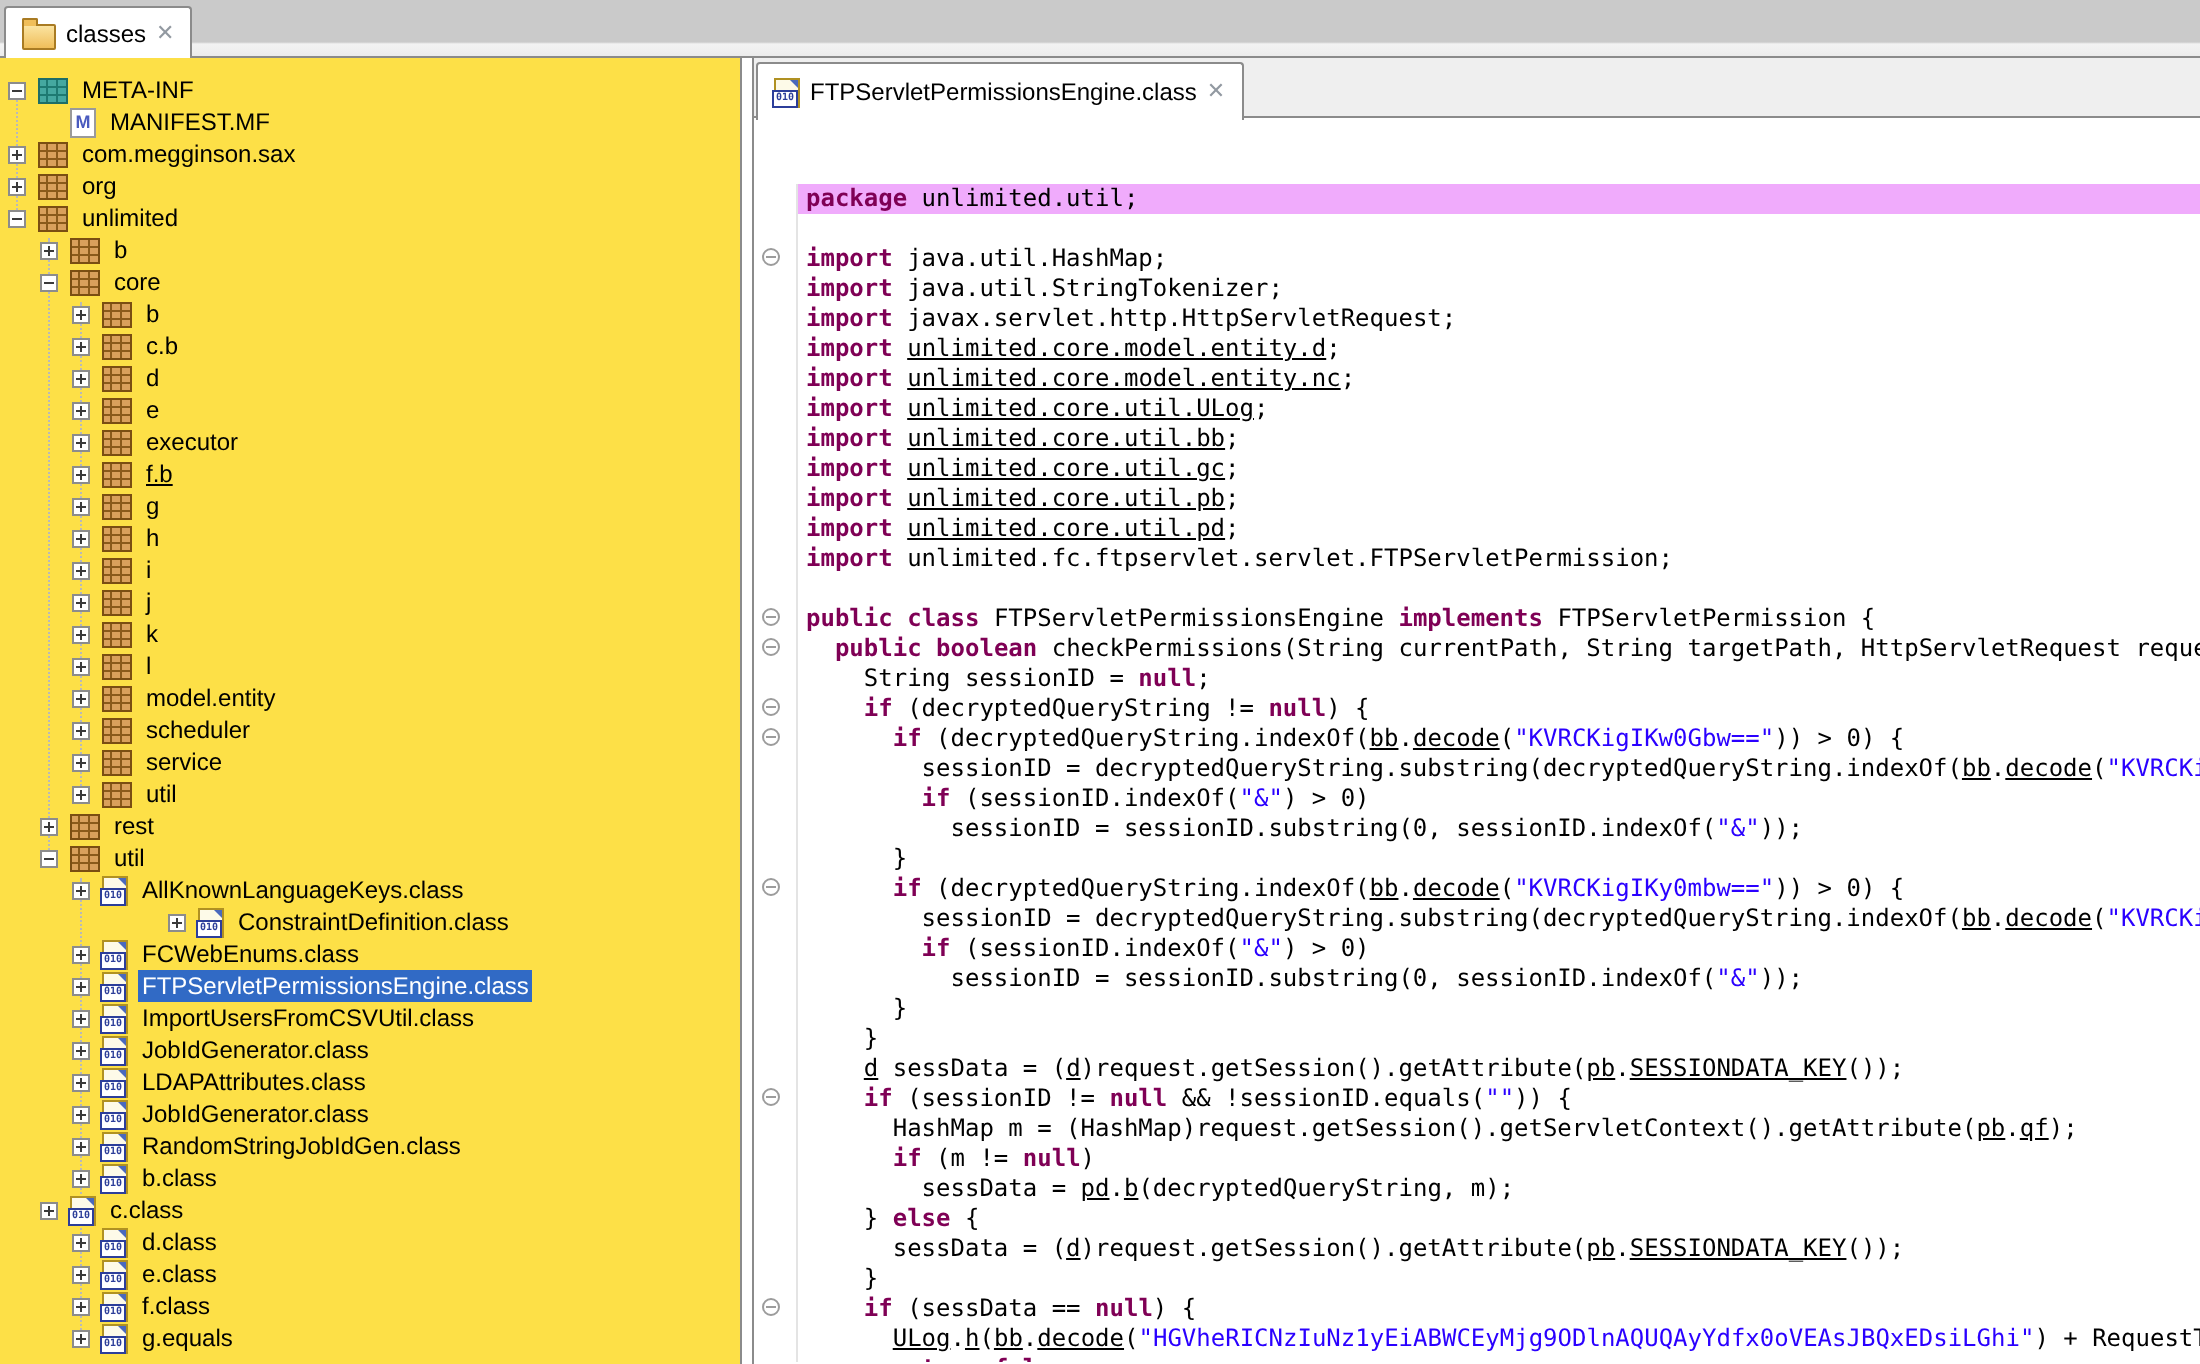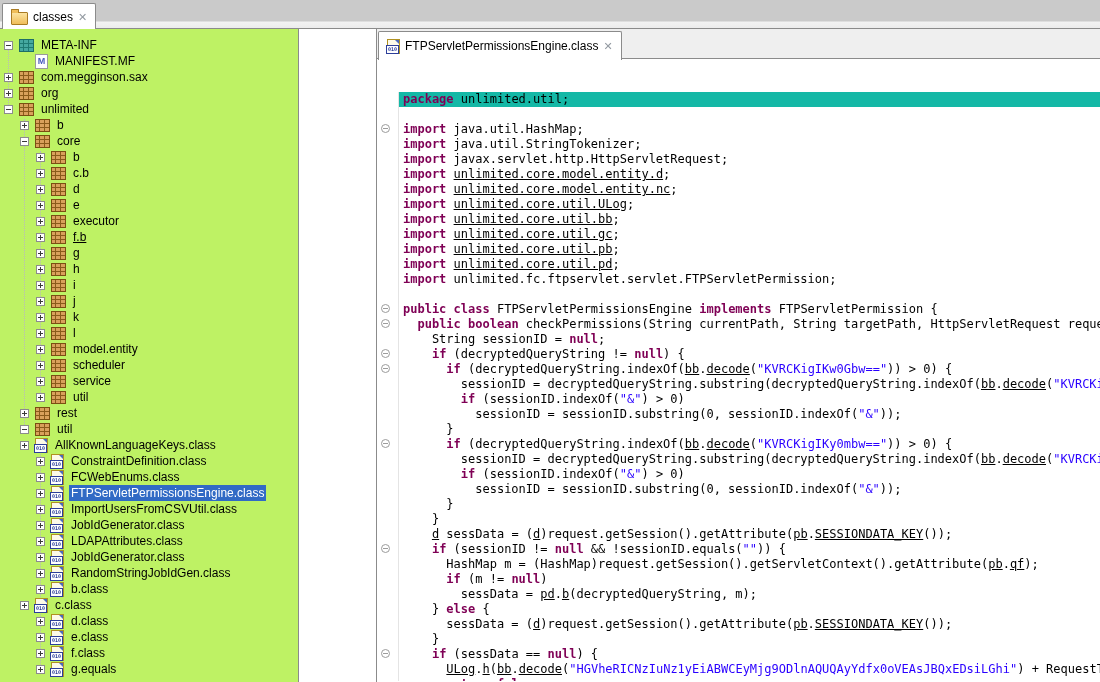--- a/index.html
+++ b/index.html
@@ -19,21 +19,21 @@
   
   .folder{position:relative;width:15px;height:11px;background:linear-gradient(180deg,#FBE3A0,#F0BE5A);
     border:1px solid #A97B23;border-radius:1px;margin-top:3px;flex:none;}
   .folder::before{content:"";position:absolute;left:-1px;top:-4px;width:6px;height:3px;
     background:#F0BE5A;border:1px solid #A97B23;border-bottom:none;border-radius:1px 1px 0 0;}
 
   
   .close{font-size:11px;line-height:11px;color:#9299A1;cursor:default;flex:none;}
 
   
-  .tree-panel{position:absolute;left:0;top:29px;width:299px;height:653px;background:#bef264;
+  .tree-panel{position:absolute;left:0;top:29px;width:371px;height:653px;background:#fde047;
     border-right:1px solid #8B8B8B;box-sizing:border-box;overflow:hidden;}
   .editor-panel{position:absolute;left:376px;top:29px;width:724px;height:653px;
     border-left:1px solid #8B8B8B;box-sizing:border-box;background:#fff;overflow:hidden;}
 
   
   .tree{position:relative;padding-top:8px;}
   .guide{position:absolute;width:0;border-left:1px dotted #B9B9B9;}
   .trow{height:16px;display:flex;align-items:center;white-space:nowrap;position:relative;}
   .ebox{flex:none;width:9px;height:9px;box-sizing:border-box;margin-right:6px;position:relative;
     border:1px solid #8C8C8C;background:#fff;}
@@ -63,21 +63,21 @@
   .editor-tabbar{height:30px;background:#EFEFEF;border-bottom:1px solid #8B8B8B;box-sizing:border-box;}
   .editor-tabbar .tab{height:28px;margin:1px 0 0 1px;top:1px;}
   .code-area{position:relative;padding-top:3px;font:12px/15px "DejaVu Sans Mono",monospace;
     white-space:pre;overflow:hidden;height:619px;}
   .cline{display:flex;height:15px;}
   .gut{flex:none;width:21px;border-right:1px solid #E4E4E4;position:relative;background:#fff;}
   .foldm{position:absolute;left:4px;top:2px;width:9px;height:9px;border:1px solid #9C9C9C;
     border-radius:50%;background:#fff;box-sizing:border-box;}
   .foldm::before{content:"";position:absolute;left:1px;right:1px;top:3px;height:1px;background:#9C9C9C;}
   .ctext{flex:1 1 auto;padding-left:4px;overflow:hidden;}
-  .ctext.hl{background:#14b8a6;}
+  .ctext.hl{background:#f0abfc;}
   .tk-k{color:#7F0055;font-weight:bold;}
   .tk-s{color:#2A00FF;}
   .tk-u{color:#000;text-decoration:underline;}
   .tk-p{color:#000;}
 </style>
 </head>
 <body>
 
 <div class="app">
 
@@ -214,29 +214,29 @@
           <div class="trow" style="padding-left: 20px;">
             <span class="ebox plus"></span>
             <span class="tico package"></span>
             <span class="tlabel">rest</span>
           </div>
           <div class="trow" style="padding-left: 20px;">
             <span class="ebox minus"></span>
             <span class="tico package"></span>
             <span class="tlabel">util</span>
           </div>
-          <div class="trow" style="padding-left: 20px;">
+          <div class="trow" style="padding-left: 36px;">
             <span class="ebox plus"></span>
             <span class="tico class">
               <i class="fold"></i>
               <b>010</b>
             </span>
             <span class="tlabel">AllKnownLanguageKeys.class</span>
           </div>
-          <div class="trow" style="padding-left: 36px;">
+          <div class="trow" style="padding-left: 36px; margin-left: 48px;">
             <span class="ebox plus"></span>
             <span class="tico class">
               <i class="fold"></i>
               <b>010</b>
             </span>
             <span class="tlabel">ConstraintDefinition.class</span>
           </div>
           <div class="trow" style="padding-left: 36px;">
             <span class="ebox plus"></span>
             <span class="tico class">

